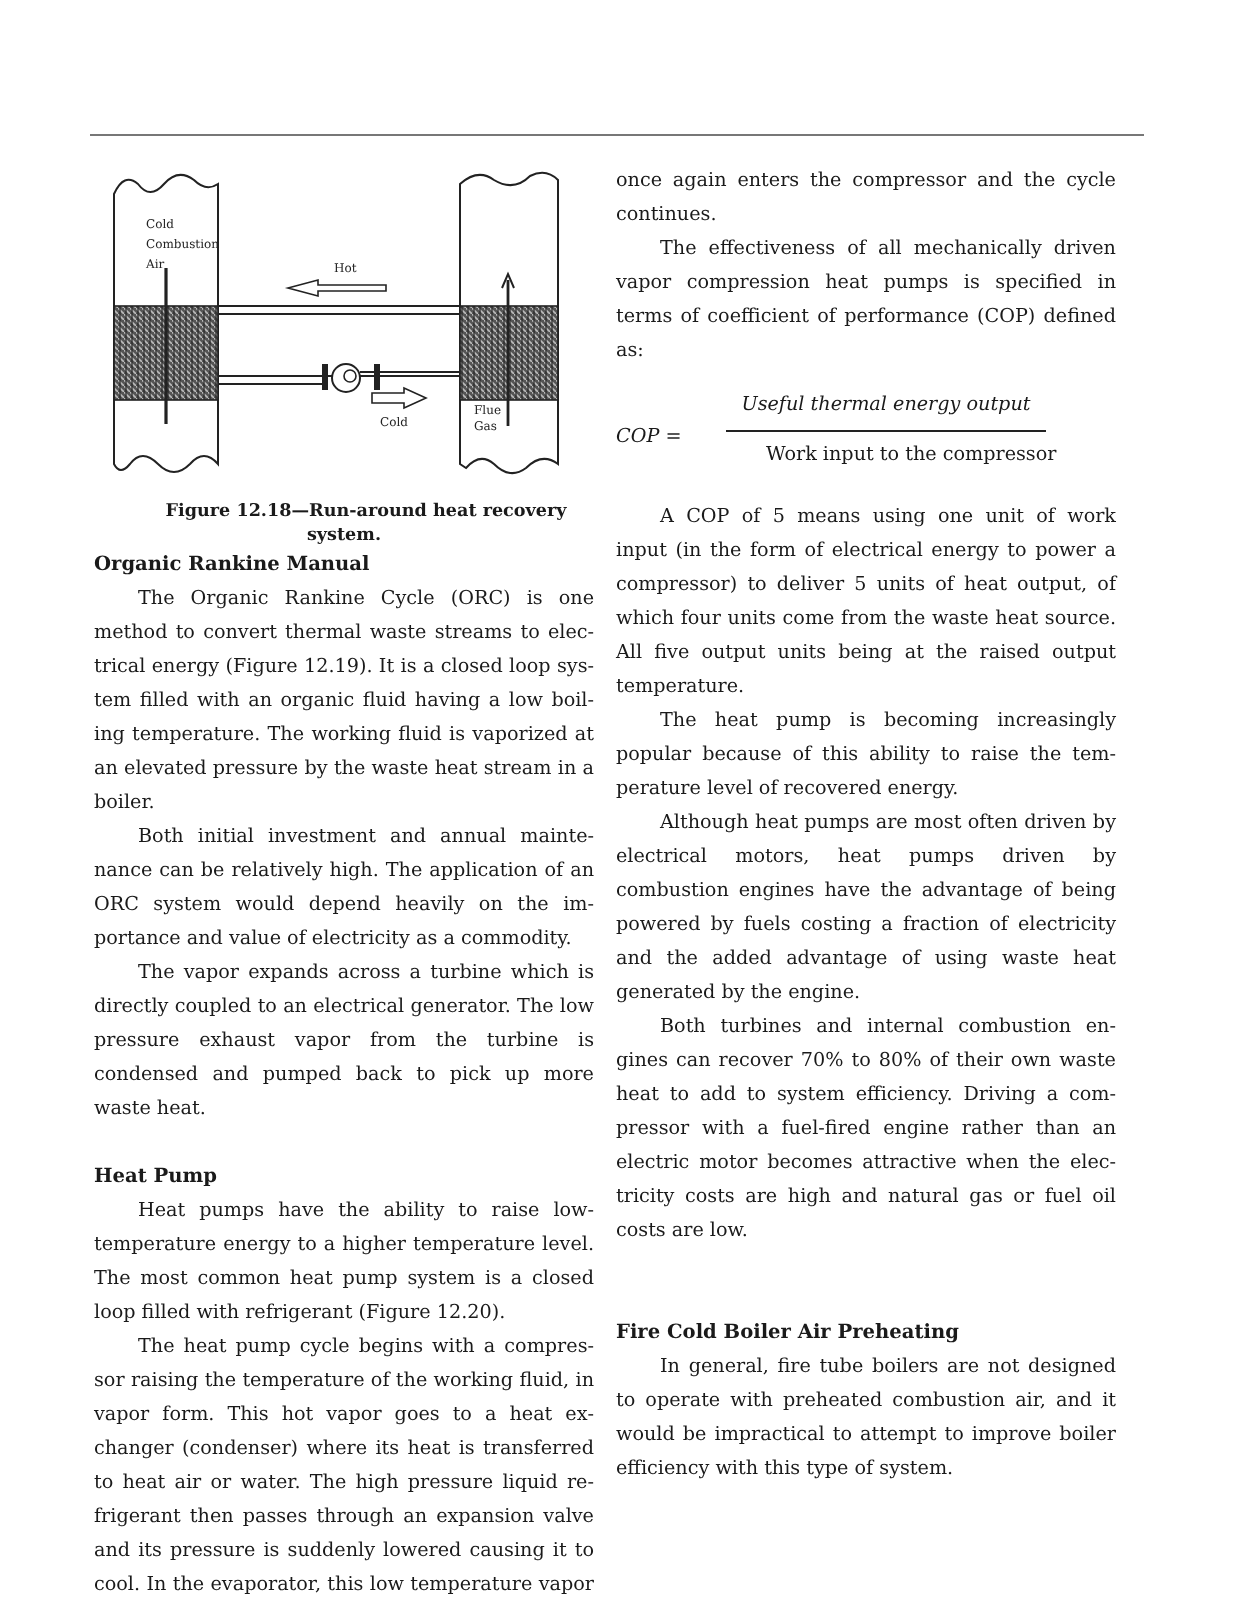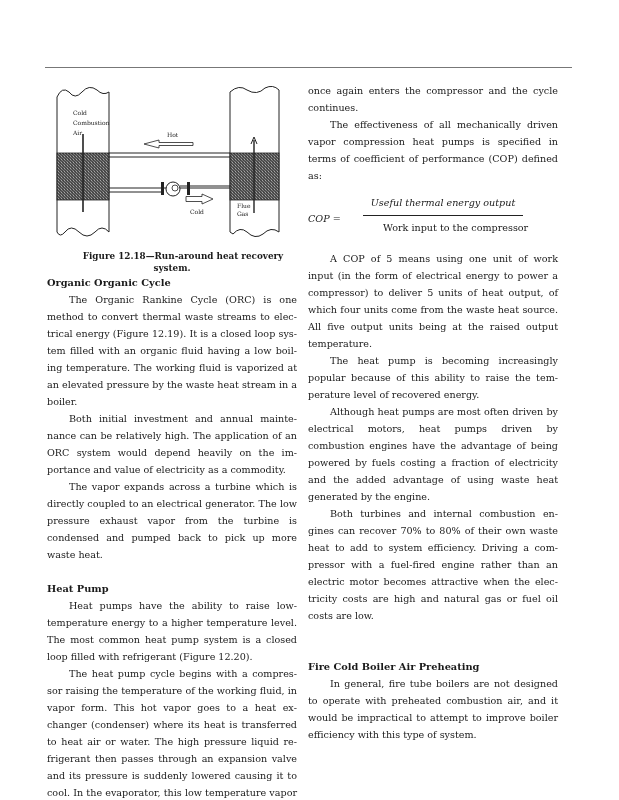--- a/index.html
+++ b/index.html
@@ -77,21 +77,21 @@
       <span class="fig-label" style="left:26px;top:27px;">Cold</span>
       <span class="fig-label" style="left:26px;top:37px;">Combustion</span>
       <span class="fig-label" style="left:26px;top:47px;">Air</span>
       <span class="fig-label" style="left:120px;top:49px;">Hot</span>
       <span class="fig-label" style="left:143px;top:126px;">Cold</span>
       <span class="fig-label" style="left:190px;top:120px;">Flue</span>
       <span class="fig-label" style="left:190px;top:128px;">Gas</span>
     </div>
     <p class="caption">Figure 12.18—Run-around heat recovery system.</p>
 
-    <h3>Organic Organic Cycle</h3>
+    <h3>Organic Rankine Manual</h3>
     <p>The Organic Rankine Cycle (ORC) is one method to convert thermal waste streams to elec­trical energy (Figure 12.19). It is a closed loop sys­tem filled with an organic fluid having a low boil­ing temperature. The working fluid is vaporized at an elevated pressure by the waste heat stream in a boiler.</p>
     <p>Both initial investment and annual mainte­nance can be relatively high. The application of an ORC system would depend heavily on the im­portance and value of electricity as a commodity.</p>
     <p>The vapor expands across a turbine which is directly coupled to an electrical generator. The low pressure exhaust vapor from the turbine is condensed and pumped back to pick up more waste heat.</p>
     <div class="gap"></div>
     <h3>Heat Pump</h3>
     <p>Heat pumps have the ability to raise low-temperature energy to a higher temperature level. The most common heat pump system is a closed loop filled with refrigerant (Figure 12.20).</p>
     <p>The heat pump cycle begins with a compres­sor raising the temperature of the working fluid, in vapor form. This hot vapor goes to a heat ex­changer (condenser) where its heat is transferred to heat air or water. The high pressure liquid re­frigerant then passes through an expansion valve and its pressure is suddenly lowered causing it to cool. In the evaporator, this low temperature vapor absorbs energy from the waste heat stream raising its temperature. The refrigerant vapor</p>
   </div>
 
   <div class="col col-right">

